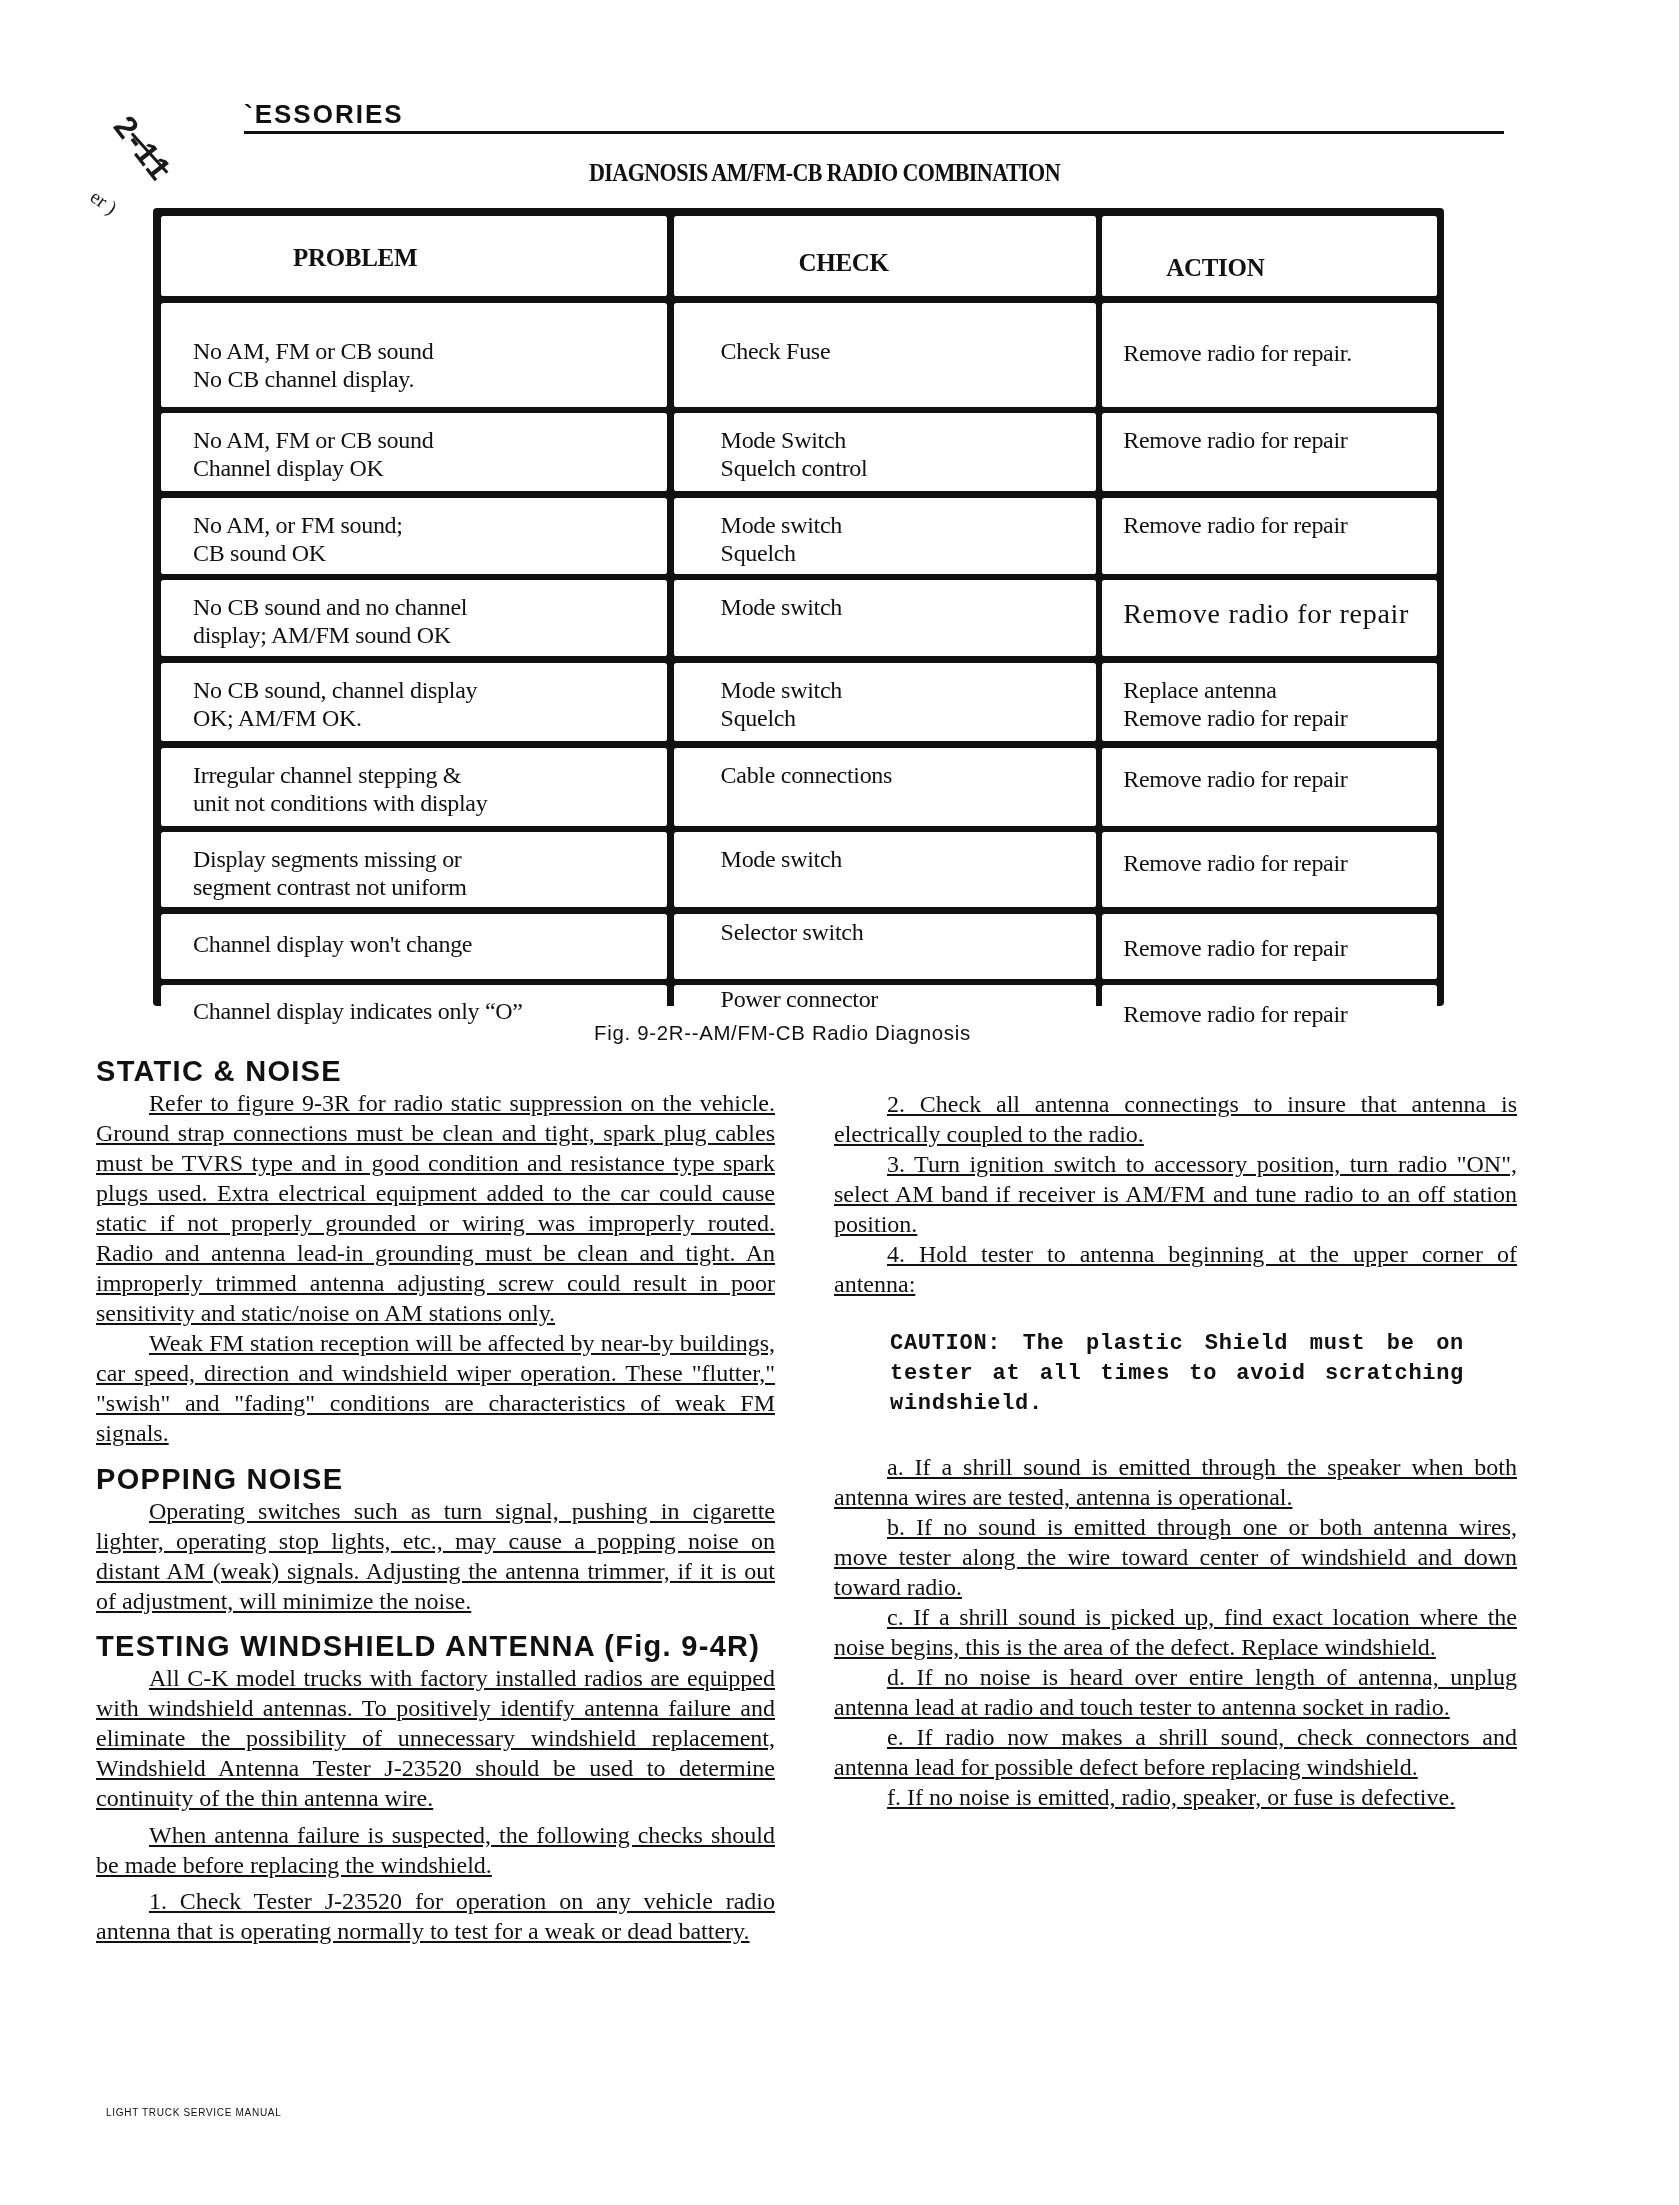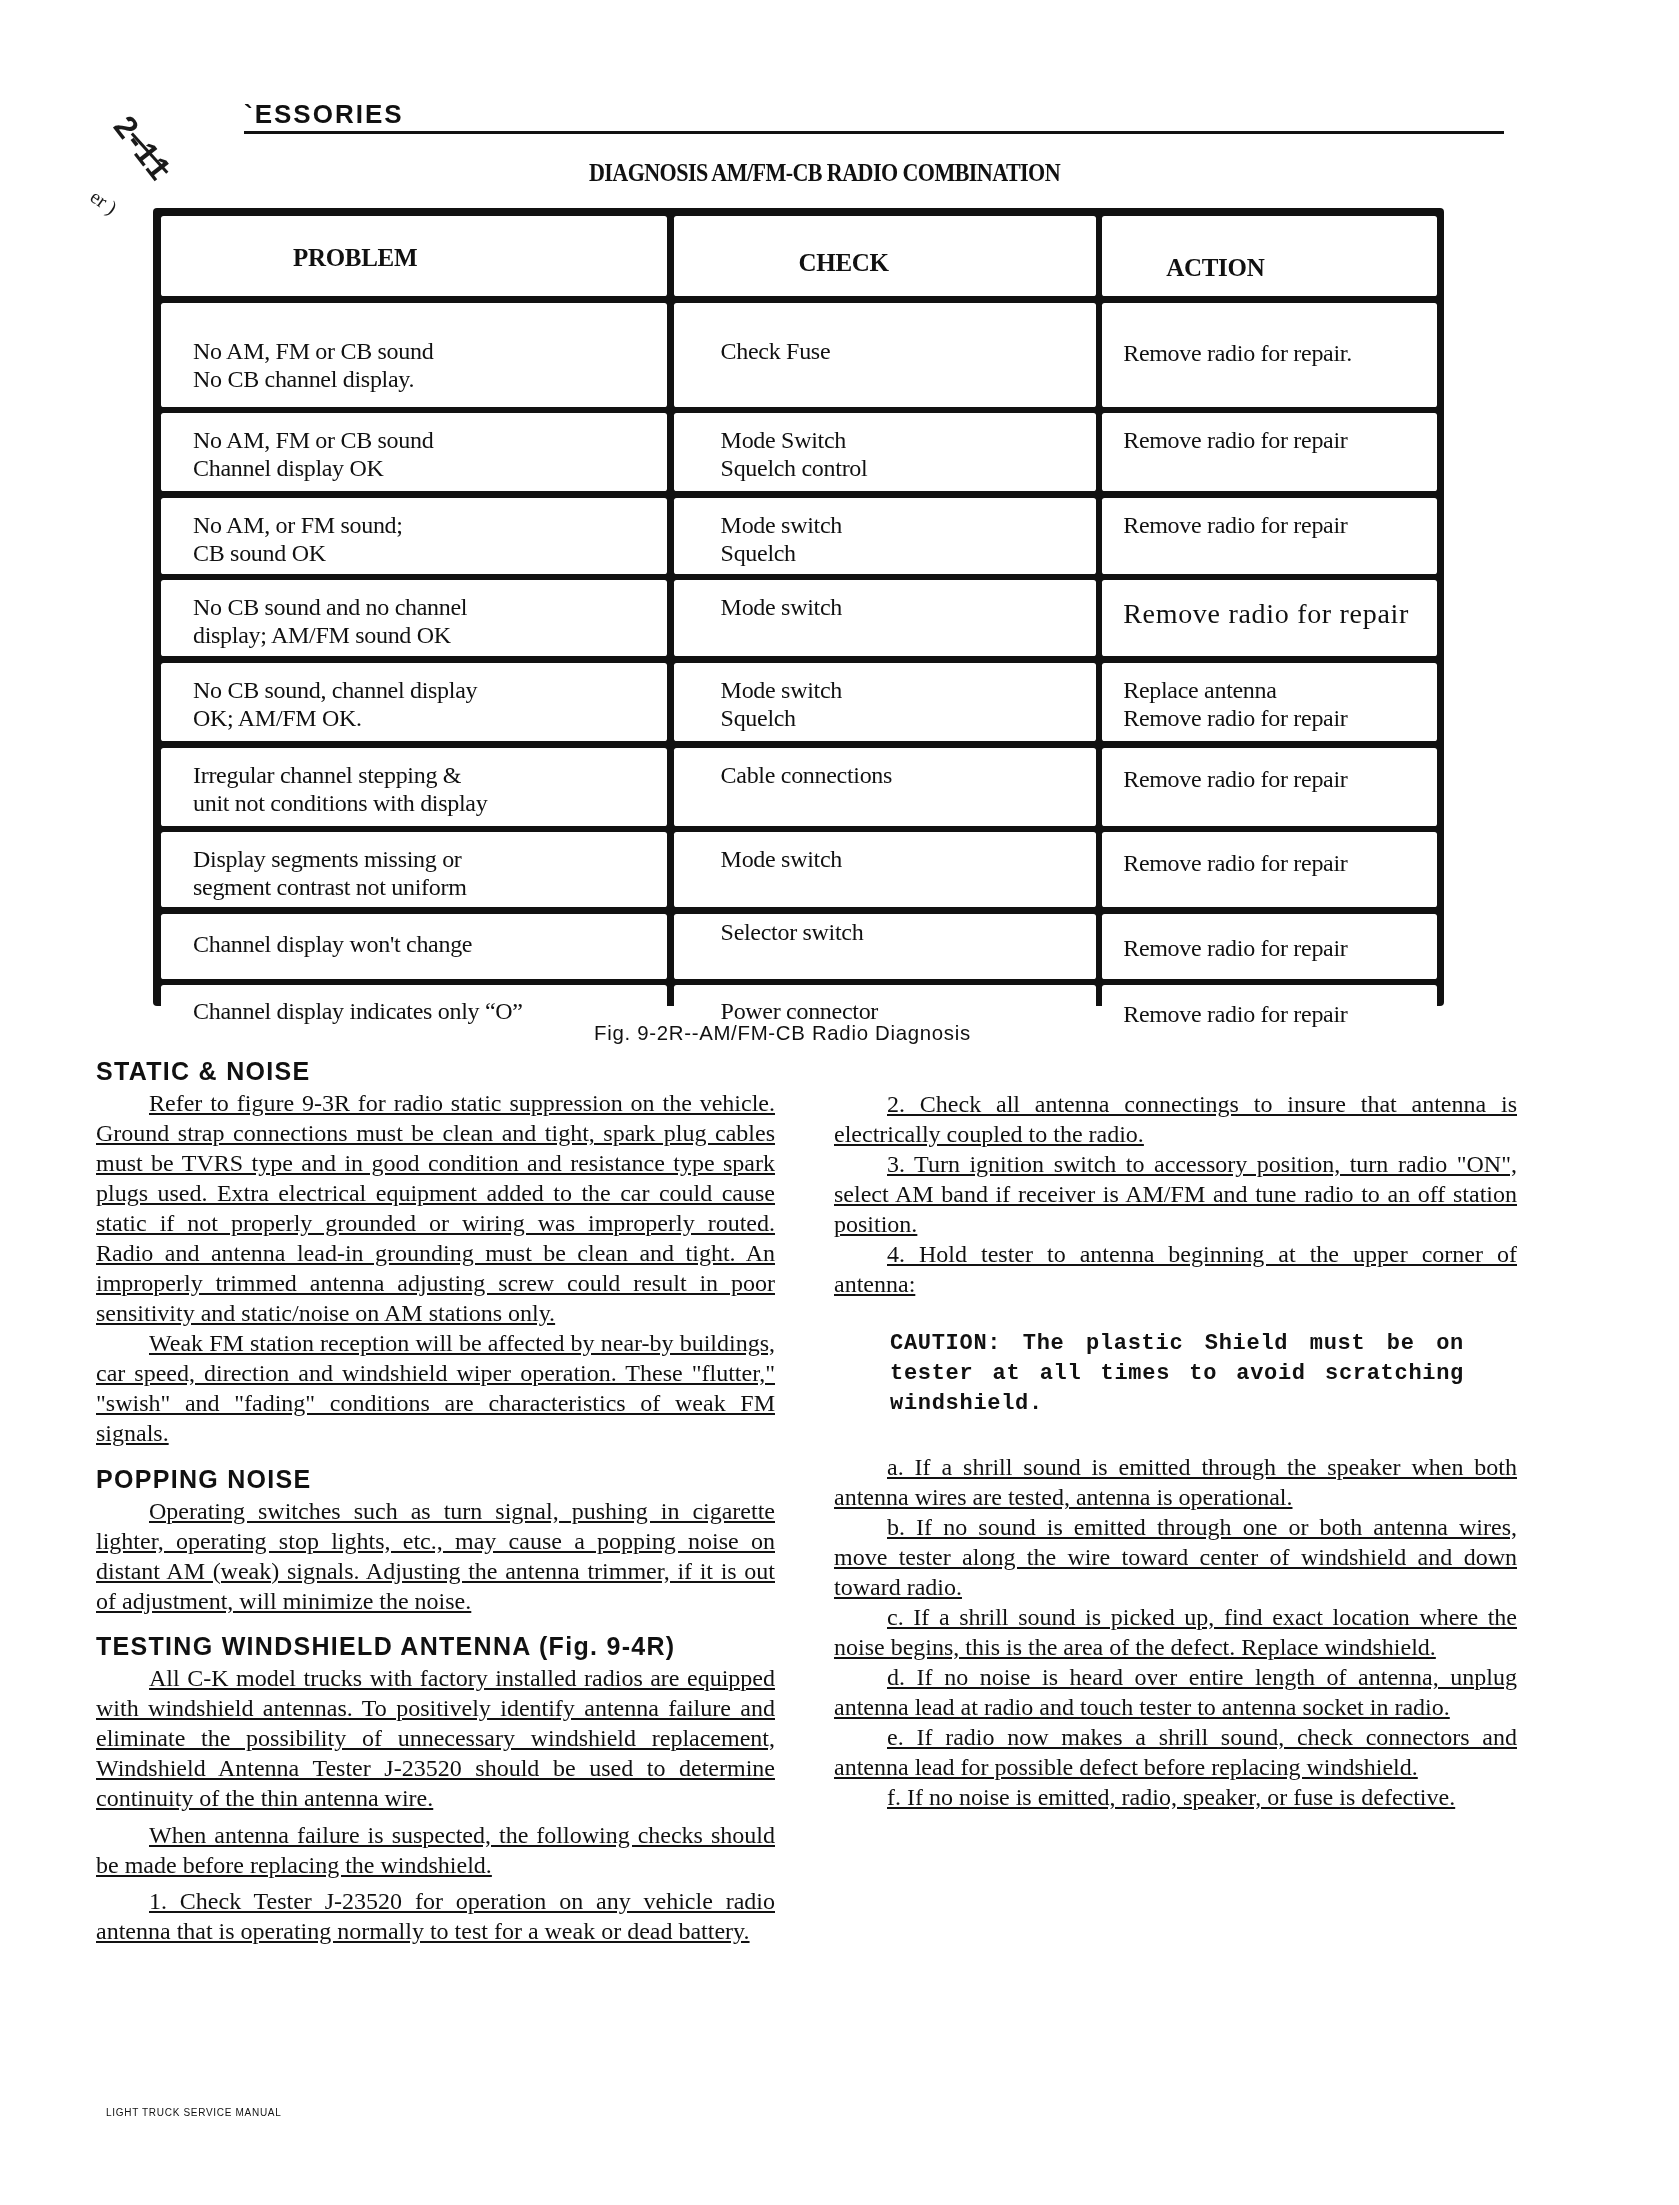--- a/index.html
+++ b/index.html
@@ -71,21 +71,21 @@
   
   .col {
     position: absolute; top: 1055px;
     font-family: "Liberation Serif", serif; font-size: 24px; line-height: 30px;
     text-align: justify;
   }
   .col.left { left: 96px; width: 679px; }
   .col.right { left: 834px; width: 683px; }
   .sec-head {
     font-family: "Liberation Sans", sans-serif; font-weight: bold;
-    font-size: 25px; letter-spacing: 1.3px; line-height: 33px; margin: 0;
+    font-size: 29px; letter-spacing: 1.3px; line-height: 33px; margin: 0;
   }
   .para { margin: 0; text-indent: 53px; text-decoration: underline; }
   .gap-s { height: 6.6px; }
   .gap-m { height: 14.5px; }
   .caution {
     font-family: Liberation Mono, monospace; font-weight: bold; font-size: 22px;
     line-height: 30px; margin: 0 0 0 56px; width: 574px; text-align: justify; letter-spacing: 0.7px;
   }
   .notice {
     margin: 0 0 0 56px; width: 626px;
@@ -203,21 +203,21 @@
   <div class="cell col2" style="padding-top:4px">
     <span class="line">Selector switch</span>
   </div>
   <div class="cell col3" style="padding-top:20px">
     <span class="line">Remove radio for repair</span>
   </div>
 
   <div class="cell col1" style="padding-top:12px">
     <span class="line">Channel display indicates only “O”</span>
   </div>
-  <div class="cell col2" style="padding-top:12px">
+  <div class="cell col2" style="padding-top:0">
     <span class="line">Power connector</span>
   </div>
   <div class="cell col3" style="padding-top:14.5px">
     <span class="line">Remove radio for repair</span>
   </div>
 </div>
 
 <div class="abs fig-caption">Fig. 9-2R--AM/FM-CB Radio Diagnosis</div>
 
 <div class="col left">

